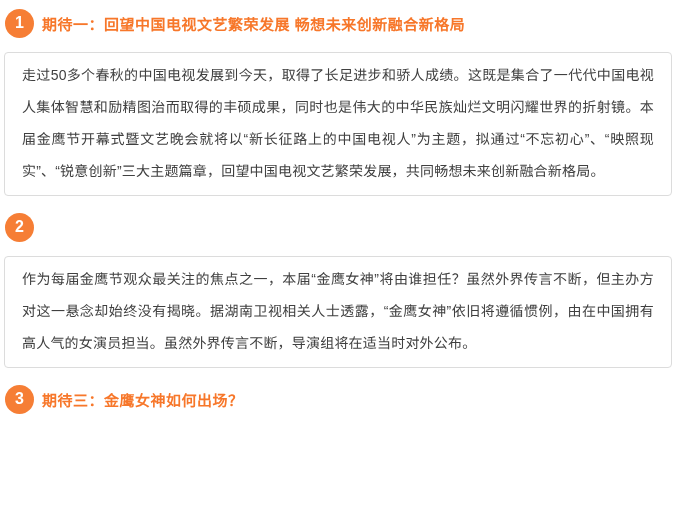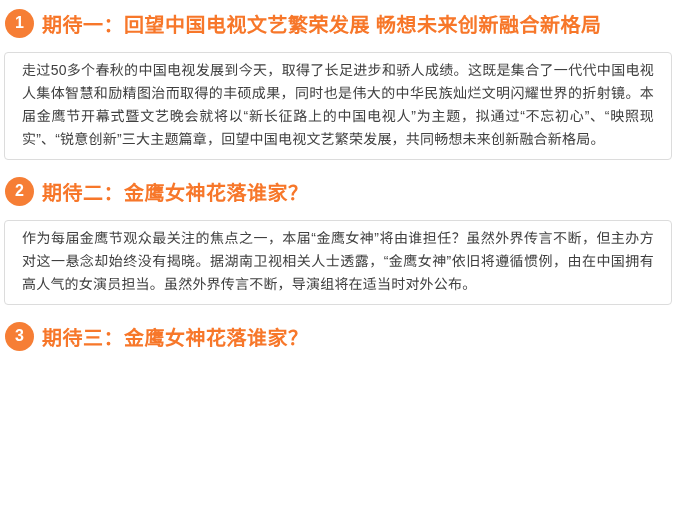--- a/index.html
+++ b/index.html
@@ -33,37 +33,37 @@
     color: #ffffff;
     font-size: 16px;
     font-weight: bold;
     display: flex;
     align-items: center;
     justify-content: center;
     line-height: 1;
   }
   .section-title {
     margin: 0 0 0 8px;
-    font-size: 20px;
+    font-size: 15px;
     font-weight: bold;
     color: #f7772a;
     letter-spacing: 0.5px;
     white-space: nowrap;
   }
   .content-box {
     border: 1px solid #dcdcdc;
     border-radius: 4px;
     background: #ffffff;
     padding: 6px 17px 8px 17px;
     margin: 0 0 16px 0;
   }
   .content-text {
     margin: 0;
     font-size: 14px;
-    line-height: 23px;
+    line-height: 32px;
     color: #404040;
     text-align: justify;
     letter-spacing: 0.2px;
   }
 </style>
 </head>
 <body>
 
 <section class="expect-section">
   <div class="section-header">
@@ -71,25 +71,24 @@
     <h2 class="section-title">期待一：回望中国电视文艺繁荣发展 畅想未来创新融合新格局</h2>
   </div>
   <div class="content-box">
     <p class="content-text">走过50多个春秋的中国电视发展到今天，取得了长足进步和骄人成绩。这既是集合了一代代中国电视人集体智慧和励精图治而取得的丰硕成果，同时也是伟大的中华民族灿烂文明闪耀世界的折射镜。本届金鹰节开幕式暨文艺晚会就将以“新长征路上的中国电视人”为主题，拟通过“不忘初心”、“映照现实”、“锐意创新”三大主题篇章，回望中国电视文艺繁荣发展，共同畅想未来创新融合新格局。</p>
   </div>
 </section>
 
 <section class="expect-section">
   <div class="section-header">
     <span class="badge">2</span>
-    <h2 class="section-title">期待二：金鹰女神花落谁家？</h2>
   </div>
   <div class="content-box">
     <p class="content-text">作为每届金鹰节观众最关注的焦点之一，本届“金鹰女神”将由谁担任？虽然外界传言不断，但主办方对这一悬念却始终没有揭晓。据湖南卫视相关人士透露，“金鹰女神”依旧将遵循惯例，由在中国拥有高人气的女演员担当。虽然外界传言不断，导演组将在适当时对外公布。</p>
   </div>
 </section>
 
 <section class="expect-section">
   <div class="section-header">
     <span class="badge">3</span>
-    <h2 class="section-title">期待三：金鹰女神花落谁家？</h2>
+    <h2 class="section-title">期待三：金鹰女神如何出场？</h2>
   </div>
 </section>
 
 </body></html>

